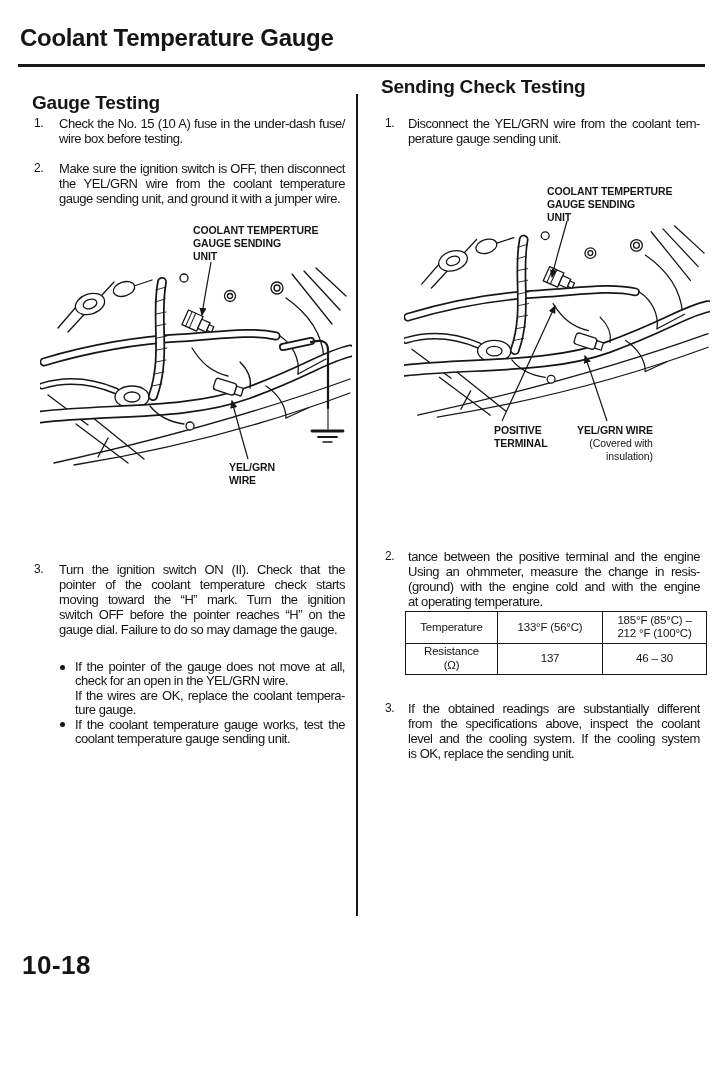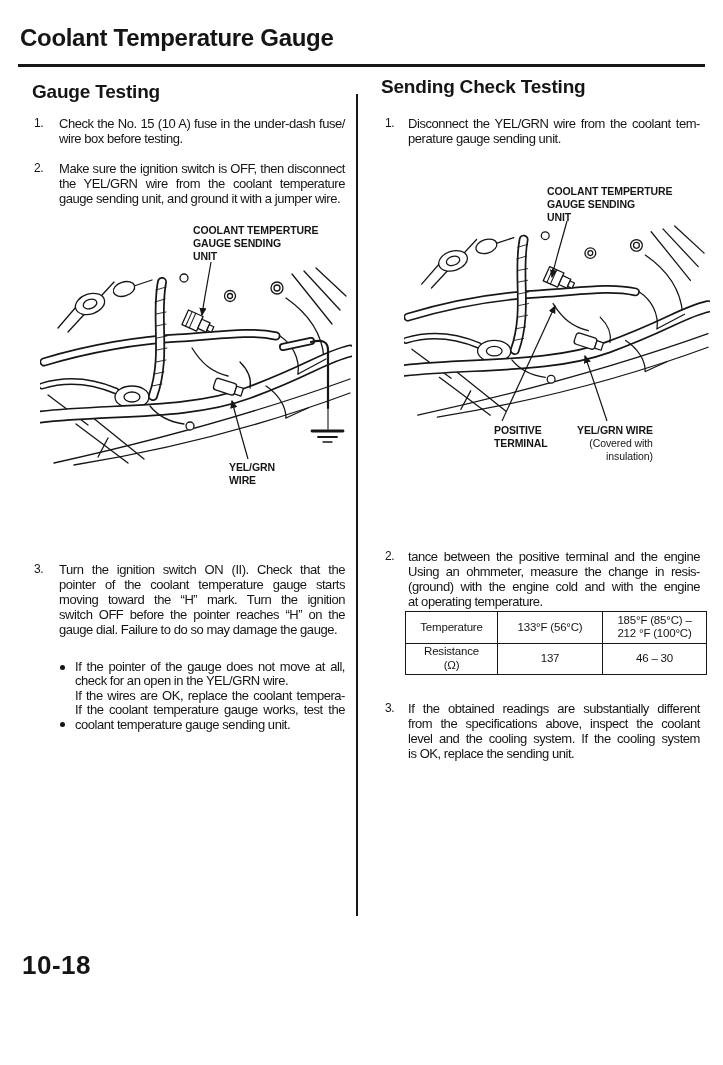--- a/index.html
+++ b/index.html
@@ -98,21 +98,21 @@
         <rect x="10" y="-4" width="7" height="8" fill="#fff"></rect>
       </g>
     </g>
   </defs>
 </svg>
 
 <div class="abs title" style="left:20px;top:24px">Coolant Temperature Gauge</div>
 <div class="abs hrule" style="left:18px;top:64px;width:687px"></div>
 <div class="abs vrule" style="left:356px;top:94px;height:822px"></div>
 
-<div class="abs h2" style="left:32px;top:81px">Gauge Testing</div>
+<div class="abs h2" style="left:32px;top:92px">Gauge Testing</div>
 
 <div class="abs num" style="left:34px;top:116px">1.</div>
 <div class="abs block" style="left:59px;top:116px;width:286px">
   <div class="ln">Check the No. 15 (10 A) fuse in the under-dash fuse/</div>
   <div class="ln end">wire box before testing.</div>
 </div>
 
 <div class="abs num" style="left:34px;top:161px">2.</div>
 <div class="abs block" style="left:59px;top:161px;width:286px">
   <div class="ln">Make sure the ignition switch is OFF, then disconnect</div>
@@ -141,32 +141,33 @@
 </svg>
 
 <div class="abs figlab" style="left:229px;top:461px">
   <div>YEL/GRN</div>
   <div>WIRE</div>
 </div>
 
 <div class="abs num" style="left:34px;top:562px">3.</div>
 <div class="abs block" style="left:59px;top:562px;width:286px">
   <div class="ln">Turn the ignition switch ON (II). Check that the</div>
-  <div class="ln">pointer of the coolant temperature gauge starts</div>
+  <div class="ln">pointer of the coolant temperature check starts</div>
   <div class="ln">moving toward the “H” mark. Turn the ignition</div>
   <div class="ln">switch OFF before the pointer reaches “H” on the</div>
   <div class="ln end">gauge dial. Failure to do so may damage the gauge.</div>
 </div>
 
 <span class="abs bdot" style="left:60px;top:665px"></span>
 <span class="abs bdot" style="left:60px;top:722px"></span>
 <div class="abs block bl" style="left:75px;top:660px;width:270px">
   <div class="ln">If the pointer of the gauge does not move at all,</div>
   <div class="ln end">check for an open in the YEL/GRN wire.</div>
   <div class="ln">If the wires are OK, replace the coolant tempera-</div>
+  <div class="ln end">ture gauge.</div>
   <div class="ln">If the coolant temperature gauge works, test the</div>
   <div class="ln end">coolant temperature gauge sending unit.</div>
 </div>
 
 <div class="abs h2" style="left:381px;top:76px">Sending Check Testing</div>
 
 <div class="abs num" style="left:385px;top:116px">1.</div>
 <div class="abs block" style="left:408px;top:116px;width:292px">
   <div class="ln">Disconnect the YEL/GRN wire from the coolant tem-</div>
   <div class="ln end">perature gauge sending unit.</div>

